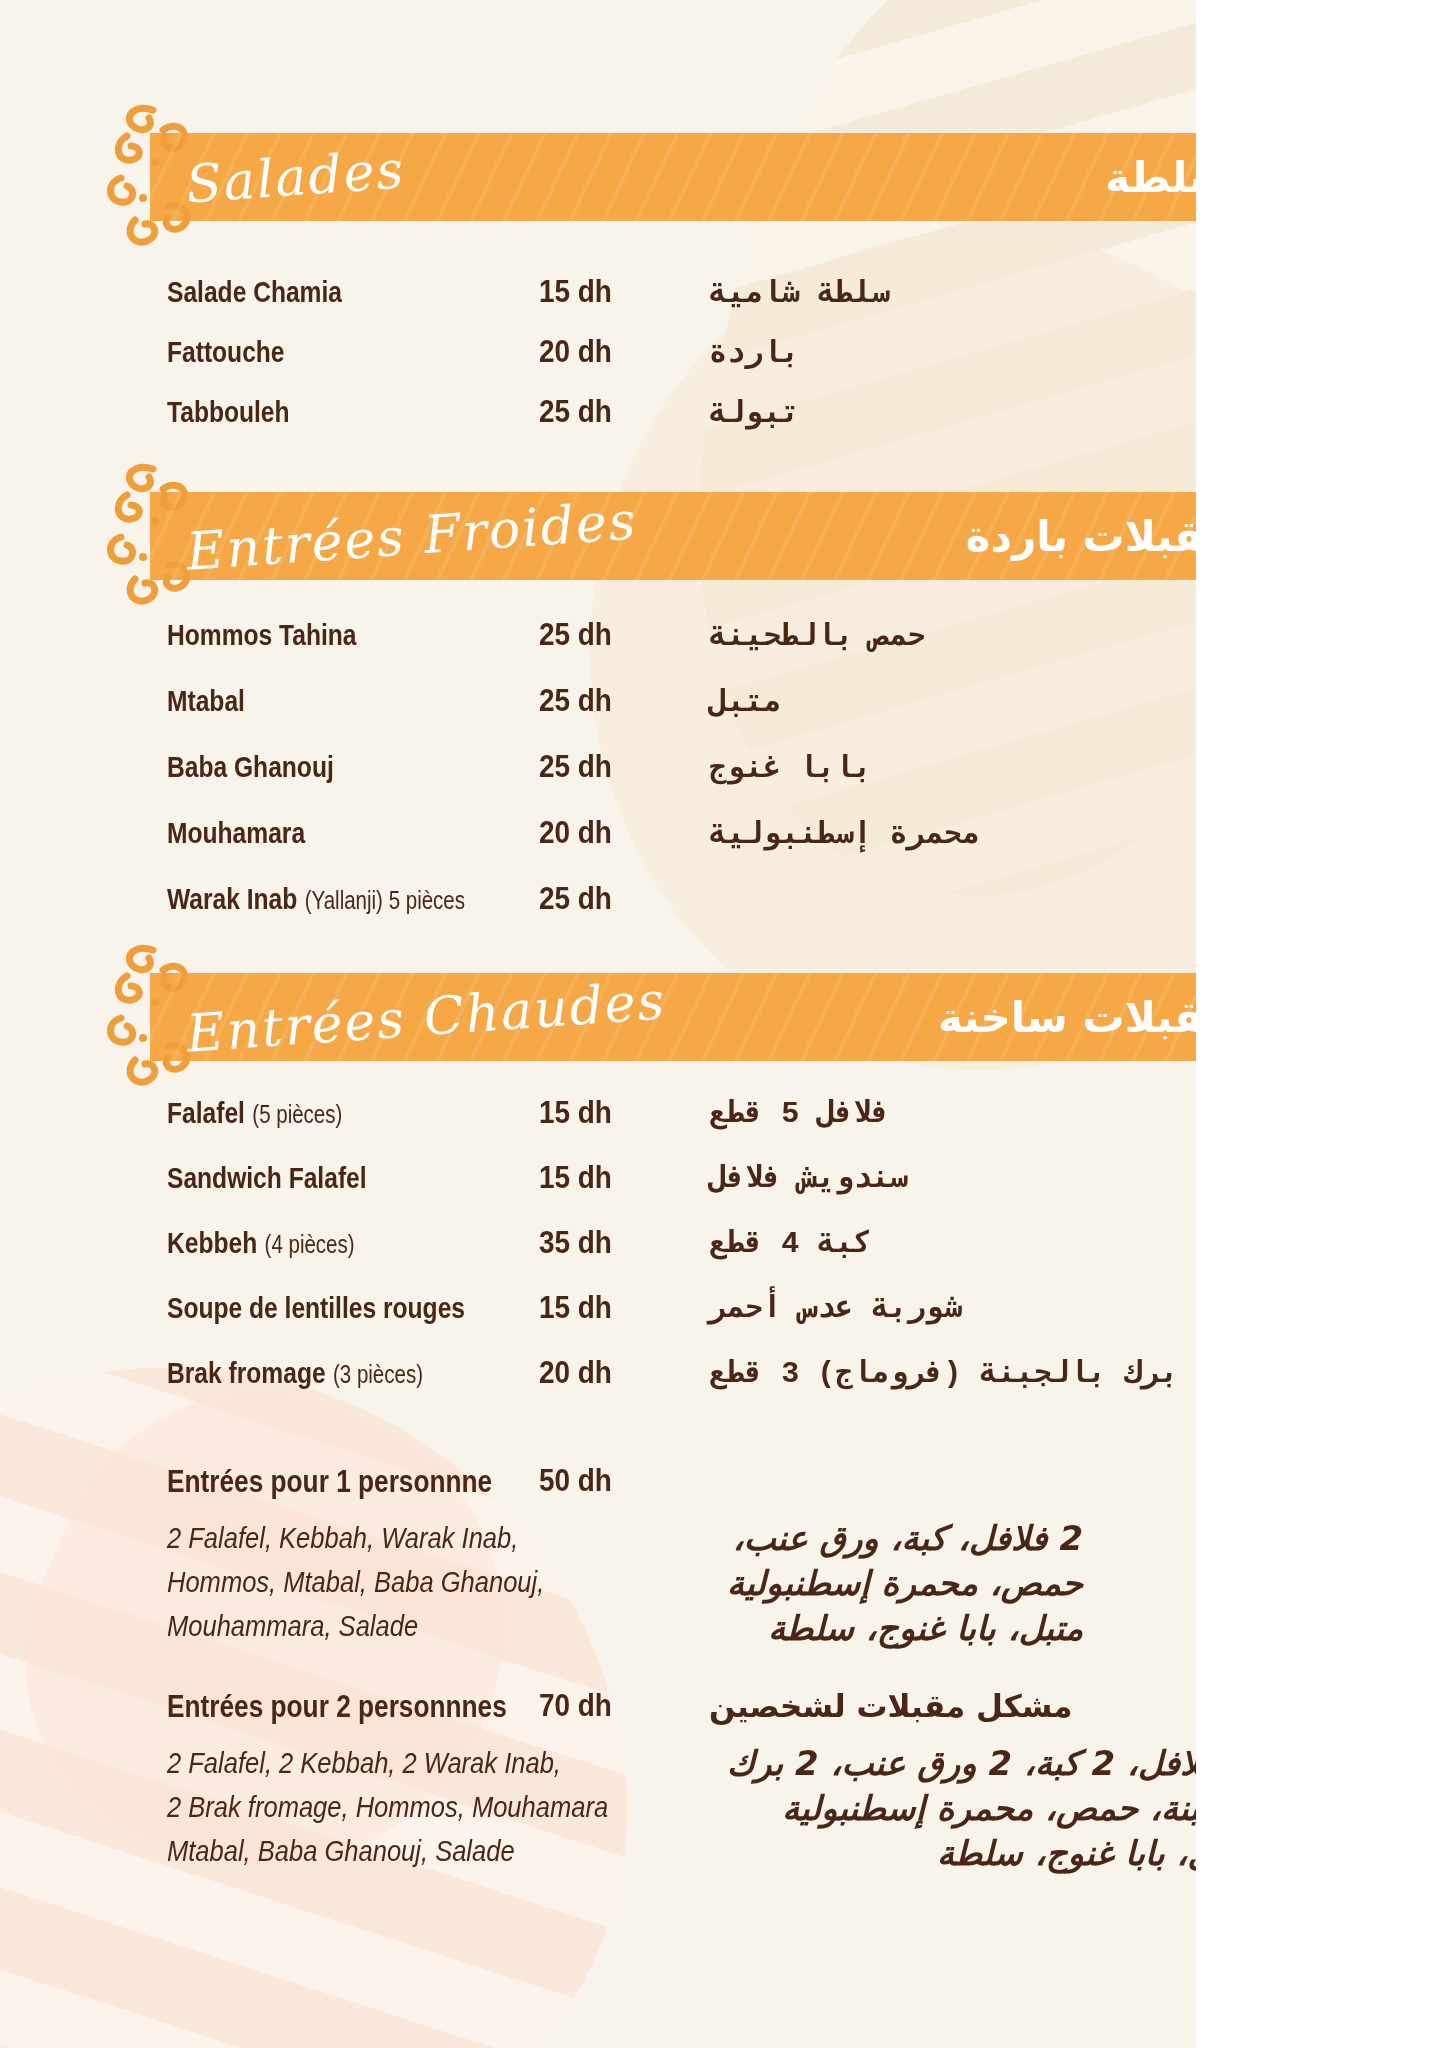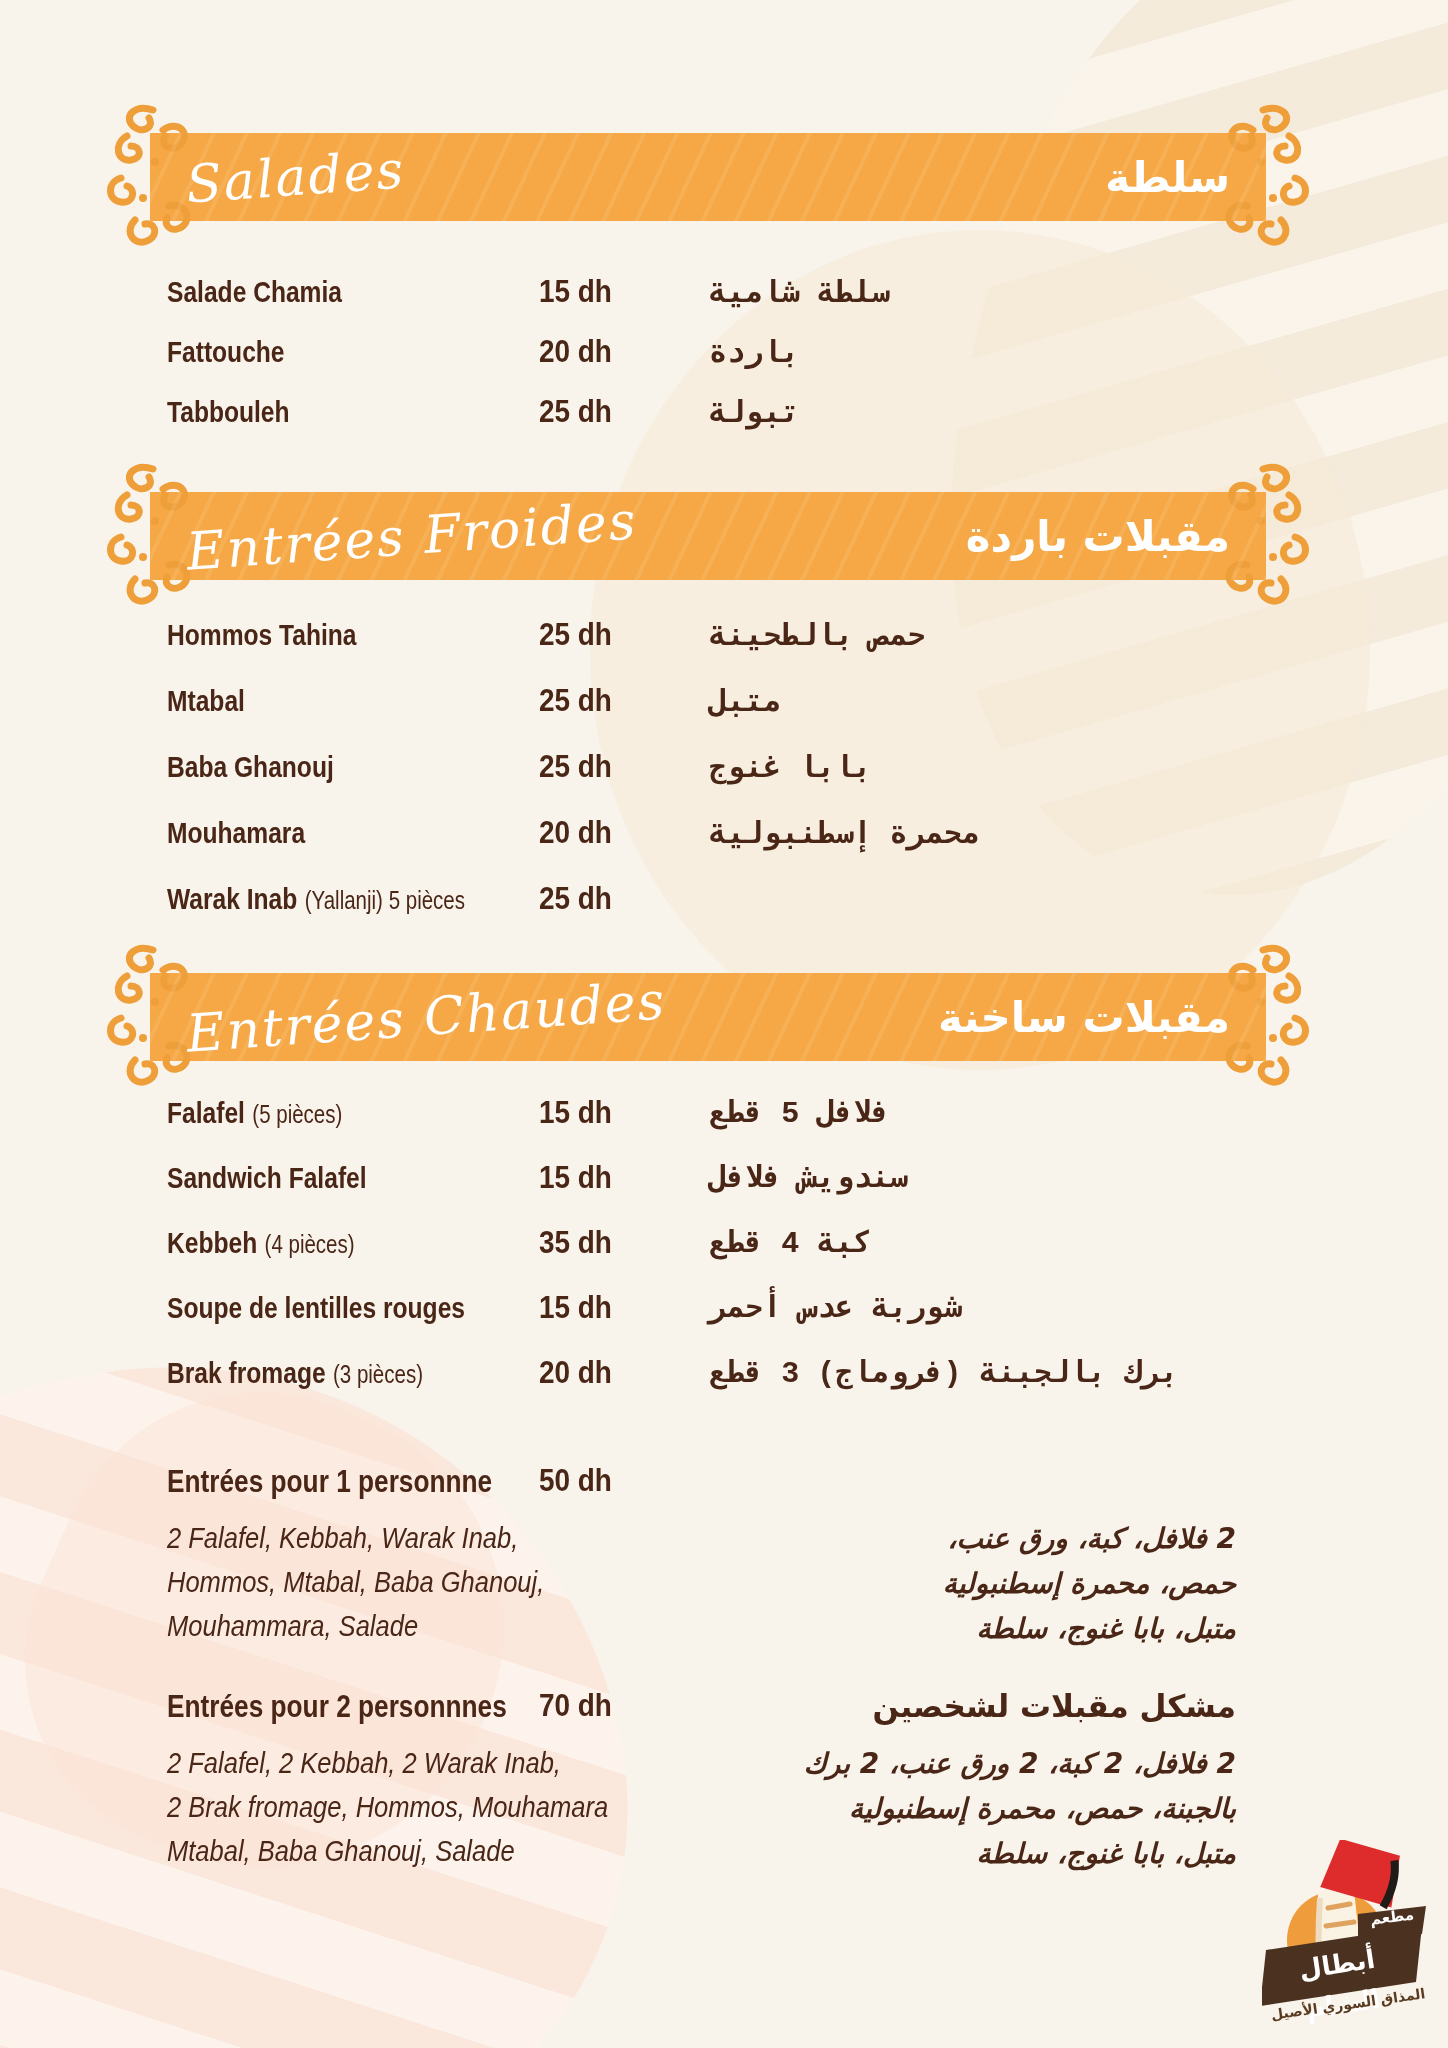--- a/index.html
+++ b/index.html
@@ -1,16 +1,16 @@
 <!DOCTYPE html>
 <html><head>
 <meta charset="utf-8">
 <style>
   html,body{margin:0;padding:0;}
-  .page{position:relative;width:1448px;height:2048px;background:#f8f3eb;overflow:hidden;
+  .page{position:relative;width:1196px;height:2048px;background:#f8f3eb;overflow:hidden;
         font-family:"Liberation Sans",sans-serif;color:#4a2617;}
   
   .deco{position:absolute;pointer-events:none;}
   .deco-stripes-tr{right:-160px;top:-80px;width:640px;height:980px;
       background:repeating-linear-gradient(150deg,#f4e9d8 0 64px,#faf4ea 64px 128px);
       border-radius:45% 55% 50% 50%;transform:rotate(14deg);opacity:.85;}
   .deco-blob-center{left:590px;top:230px;width:780px;height:840px;background:#f6e9d6;
       border-radius:50%;opacity:.55;}
   .deco-stripes-bl{left:-200px;top:1360px;width:820px;height:820px;
       background:repeating-linear-gradient(28deg,#fbe6da 0 78px,#fdf3ec 78px 150px);
@@ -54,21 +54,21 @@
   .combo+.combo{margin-top:32px;}
   .combo-head{display:grid;grid-template-columns:372px 170px 1fr;align-items:center;height:46px;}
   .combo-title{font-size:32px;font-weight:bold;white-space:nowrap;transform:scaleX(.82);
            transform-origin:left center;}
   .combo-ar-title{font-family:"DejaVu Sans",sans-serif;font-size:31px;font-weight:bold;
            text-align:right;direction:rtl;white-space:nowrap;}
   .combo-body{display:grid;grid-template-columns:560px 1fr;margin-top:12px;font-style:italic;}
   .combo-desc-fr div{font-size:29px;line-height:44px;white-space:nowrap;transform:scaleX(.88);
            transform-origin:left center;}
   .combo-desc-ar{text-align:right;}
-  .combo-desc-ar div{font-family:"DejaVu Sans",sans-serif;font-size:28px;font-weight:bold;
+  .combo-desc-ar div{font-family:"DejaVu Sans",sans-serif;font-size:34px;font-weight:bold;
            line-height:45px;direction:rtl;white-space:nowrap;}
   
   .logo{position:absolute;left:1262px;top:1840px;width:176px;height:205px;}
   .logo svg{position:absolute;left:0;top:0;}
   .logo-text{position:absolute;color:#fff;font-family:"DejaVu Sans",sans-serif;font-weight:bold;
            text-align:center;direction:rtl;}
   .logo-tab-text{left:96px;top:68px;width:68px;font-size:15px;transform:rotate(-7deg);}
   .logo-ribbon-text{left:2px;top:104px;width:152px;font-size:26px;line-height:40px;transform:rotate(-8.5deg);}
   .logo-tagline{left:-6px;top:156px;width:184px;font-size:14px;color:#5a3b20;transform:rotate(-8deg);}
 </style>

